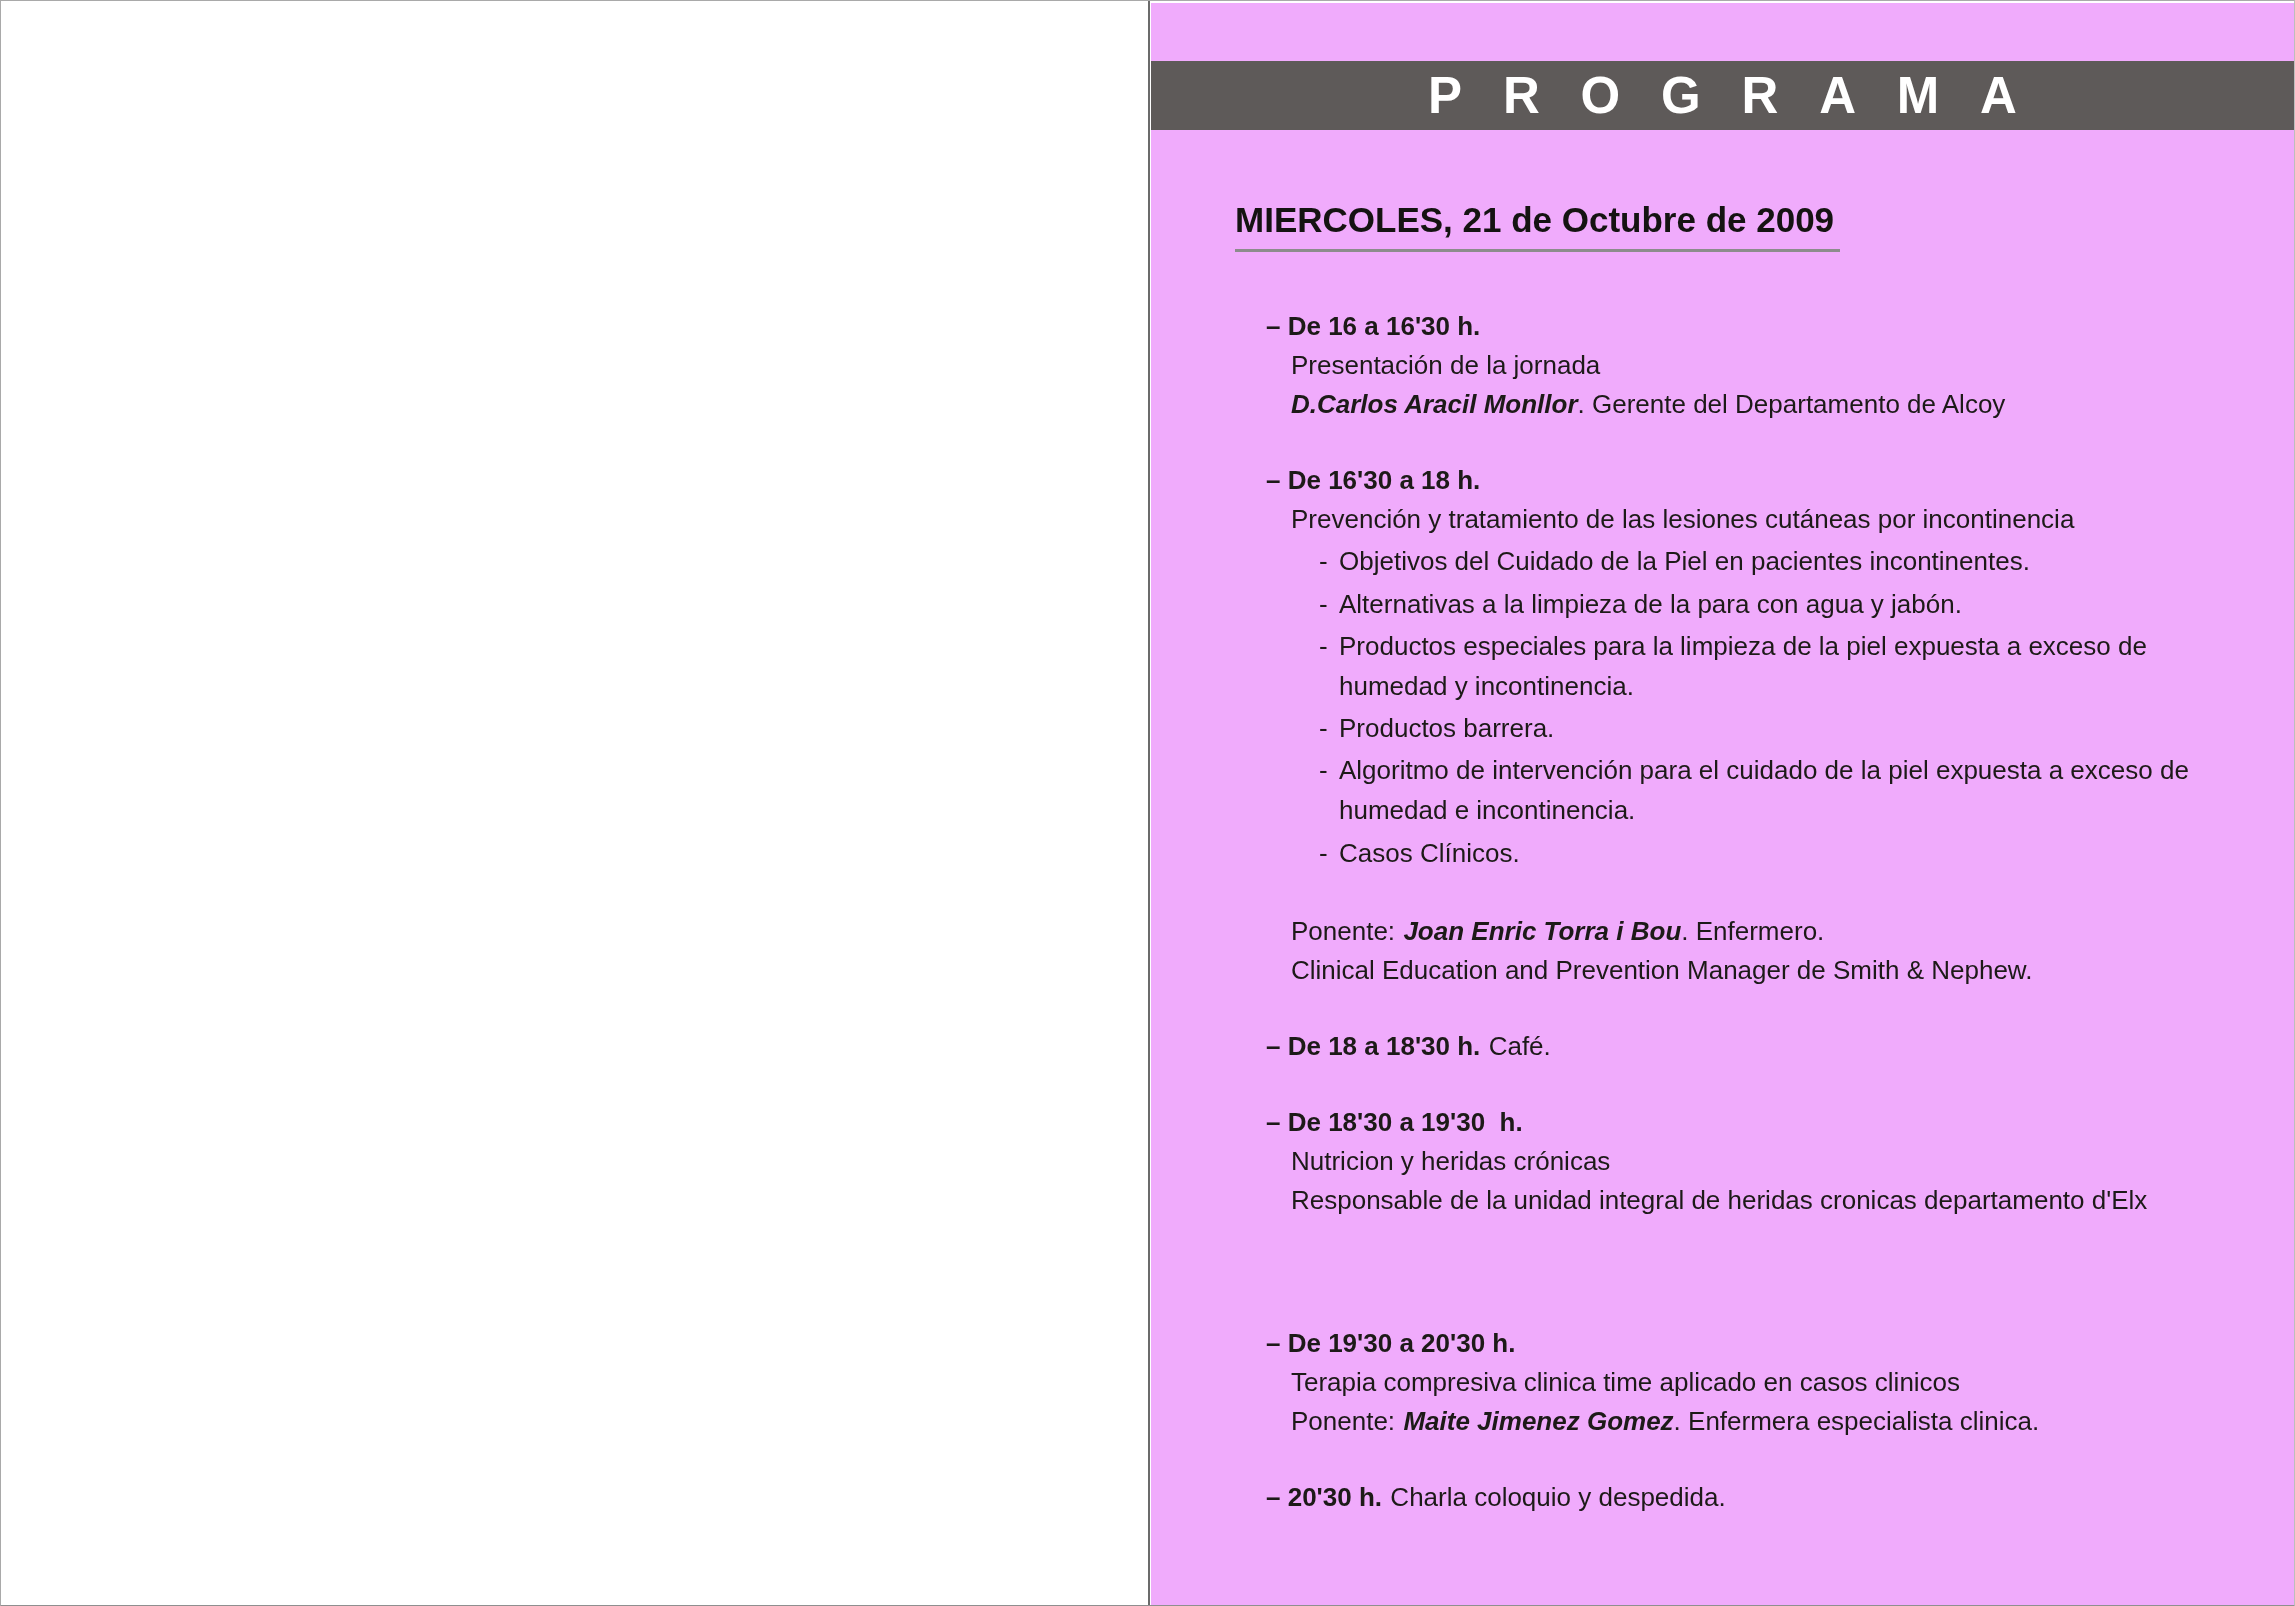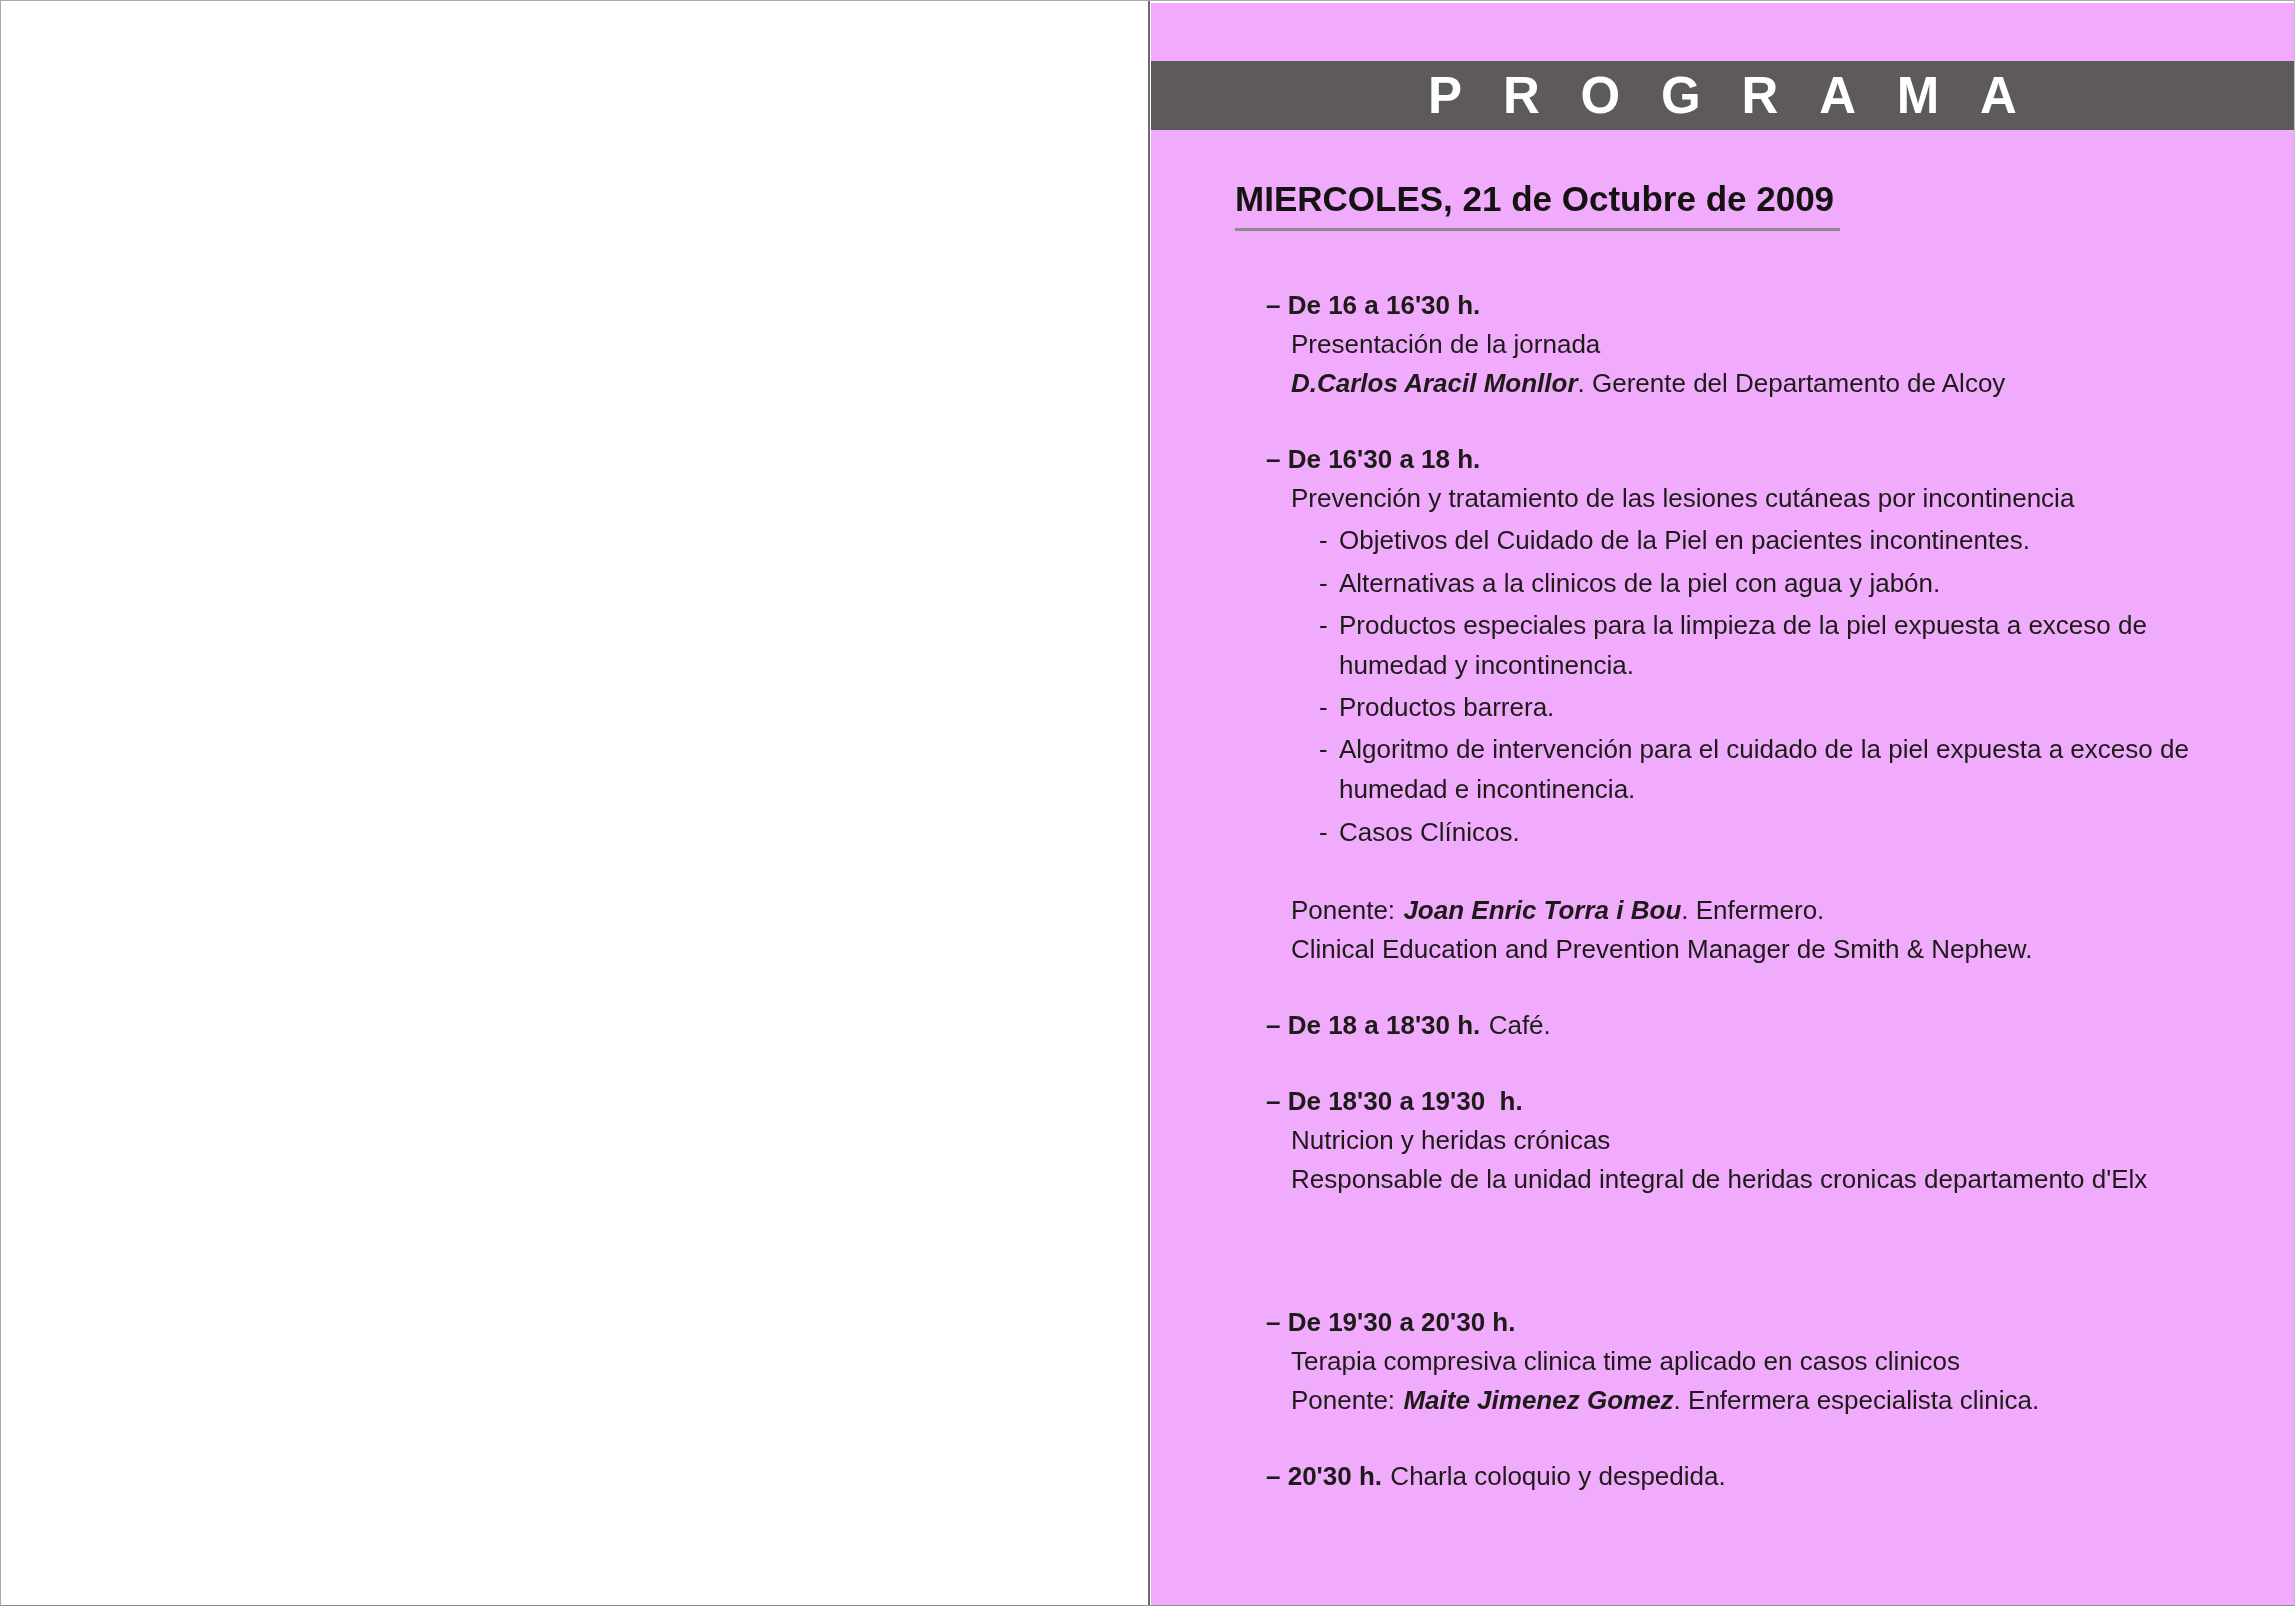--- a/index.html
+++ b/index.html
@@ -22,21 +22,21 @@
 
   .banner {
     margin-top: 58px; height: 69px; background: #5e5a59;
     display: flex; align-items: center; justify-content: center;
   }
   .banner-title {
     color: #ffffff; font-weight: bold; font-size: 51px;
     letter-spacing: 0.80em; margin-right: -0.80em; line-height: 1;
   }
 
-  .content { padding: 49px 45px 0 84px; font-size: 26px; line-height: 39px; }
+  .content { padding: 70px 45px 0 84px; font-size: 26px; line-height: 39px; }
 
   .date-heading {
     display: inline-block; margin: 0 0 18.7px 0;
     font-size: 35px; line-height: 40px; font-weight: bold; color: #151312;
     border-bottom: 3.1px solid #8c8c8c; padding: 0 6.2px 9.3px 0;
   }
 
   .schedule { }
   .item { margin-left: 31px; margin-top: 36px; }
   .item + .item { margin-top: 37px; }
@@ -77,21 +77,21 @@
           <p class="line"><span class="b">– De 16 a 16'30 h.</span></p>
           <p class="line subline">Presentación de la jornada</p>
           <p class="line subline"><span class="bi">D.Carlos Aracil Monllor</span><span>. Gerente del Departamento de Alcoy</span></p>
         </section>
 
         <section class="item">
           <p class="line"><span class="b">– De 16'30 a 18 h.</span></p>
           <p class="line subline">Prevención y tratamiento de las lesiones cutáneas por incontinencia</p>
           <ul class="bullets">
             <li><span class="bdash">-</span><span>Objetivos del Cuidado de la Piel en pacientes incontinentes.</span></li>
-            <li><span class="bdash">-</span><span>Alternativas a la clinicos de la piel con agua y jabón.</span></li>
+            <li><span class="bdash">-</span><span>Alternativas a la limpieza de la para con agua y jabón.</span></li>
             <li><span class="bdash">-</span><span>Productos especiales para la limpieza de la piel expuesta a exceso de humedad y incontinencia.</span></li>
             <li><span class="bdash">-</span><span>Productos barrera.</span></li>
             <li><span class="bdash">-</span><span>Algoritmo de intervención para el cuidado de la piel expuesta a exceso de humedad e incontinencia.</span></li>
             <li><span class="bdash">-</span><span>Casos Clínicos.</span></li>
           </ul>
           <p class="line subline ponente-gap"><span>Ponente:</span><span class="bi after-label">Joan Enric Torra i Bou</span><span>. Enfermero.</span></p>
           <p class="line subline">Clinical Education and Prevention Manager de Smith &amp; Nephew.</p>
         </section>
 
         <section class="item">

